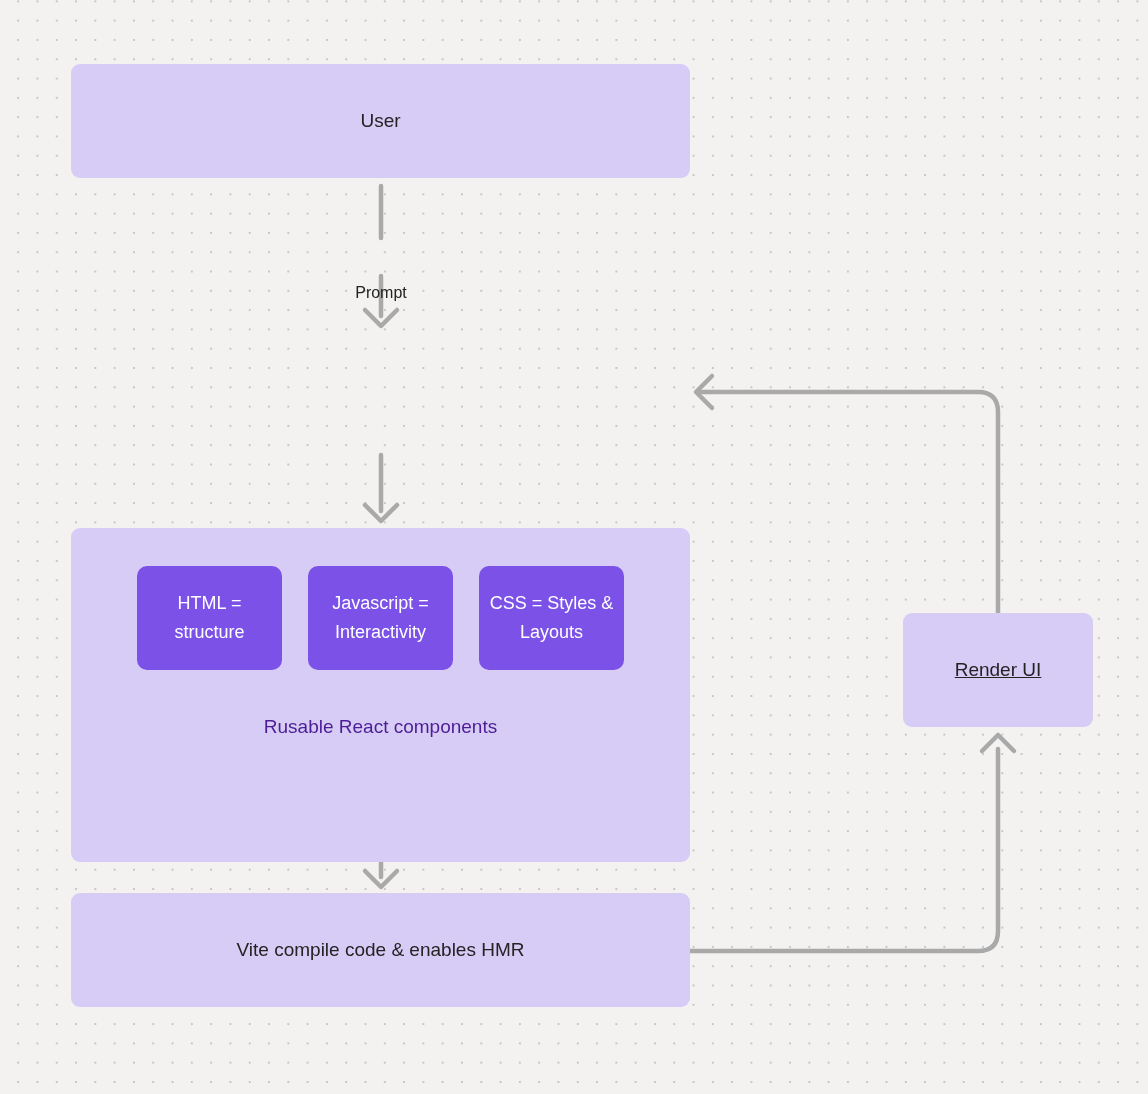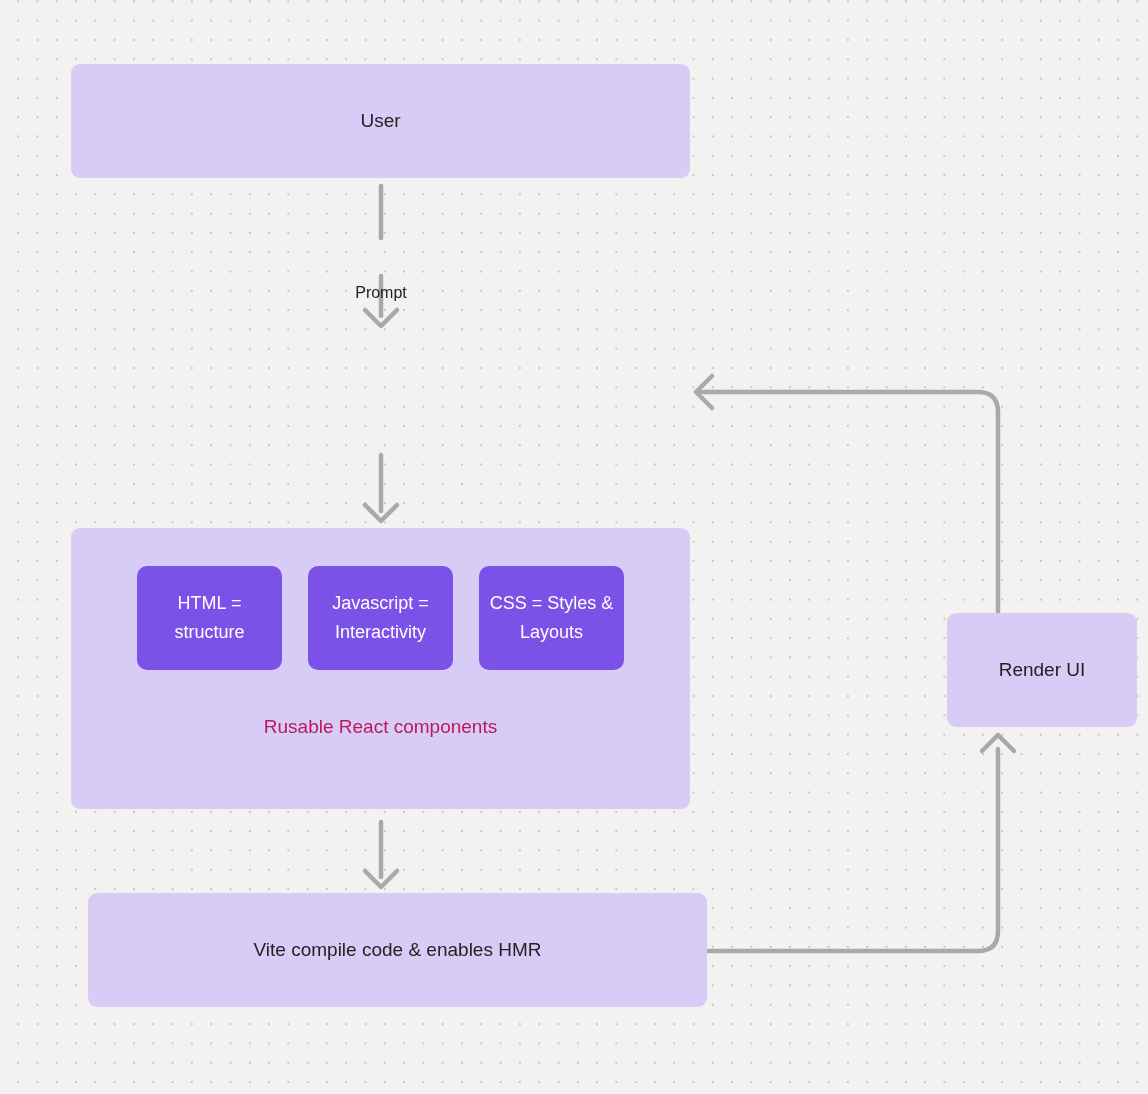--- a/index.html
+++ b/index.html
@@ -31,23 +31,23 @@
     justify-content: center;
   }
   .node-label {
     font-size: 19px;
     font-weight: 400;
     color: #232323;
     text-align: center;
   }
   .node-user            { left: 71px;  top: 64px;  width: 619px; height: 114px; align-items: center; }
   .node-web-application { left: 71px;  top: 335px; width: 619px; height: 113px; }
-  .node-components      { left: 71px;  top: 528px; width: 619px; height: 281px; display: block; }
-  .node-vite            { left: 71px;  top: 893px; width: 619px; height: 114px; margin-left: 17px; }
-  .node-render-ui       { left: 947px; top: 613px; width: 190px; height: 114px; }
+  .node-components      { left: 71px;  top: 528px; width: 619px; height: 334px; display: block; }
+  .node-vite            { left: 71px;  top: 893px; width: 619px; height: 114px; }
+  .node-render-ui       { left: 903px; top: 613px; width: 190px; height: 114px; text-decoration: underline; }
 
   .chip-row {
     position: absolute;
     left: 66px;
     top: 38px;
     display: flex;
     gap: 26px;
   }
   .chip {
     width: 145px;
@@ -66,21 +66,21 @@
     font-weight: 500;
     line-height: 29px;
   }
   .group-caption {
     position: absolute;
     left: 0;
     top: 188px;
     width: 100%;
     text-align: center;
     font-size: 19px;
-    color: #be185d;
+    color: #4c1d95;
   }
   .edge-label {
     position: absolute;
     left: 381px;
     top: 257px;
     transform: translate(-50%, -50%);
     font-size: 16px;
     color: #232323;
     white-space: nowrap;
     margin-top: 36px;

